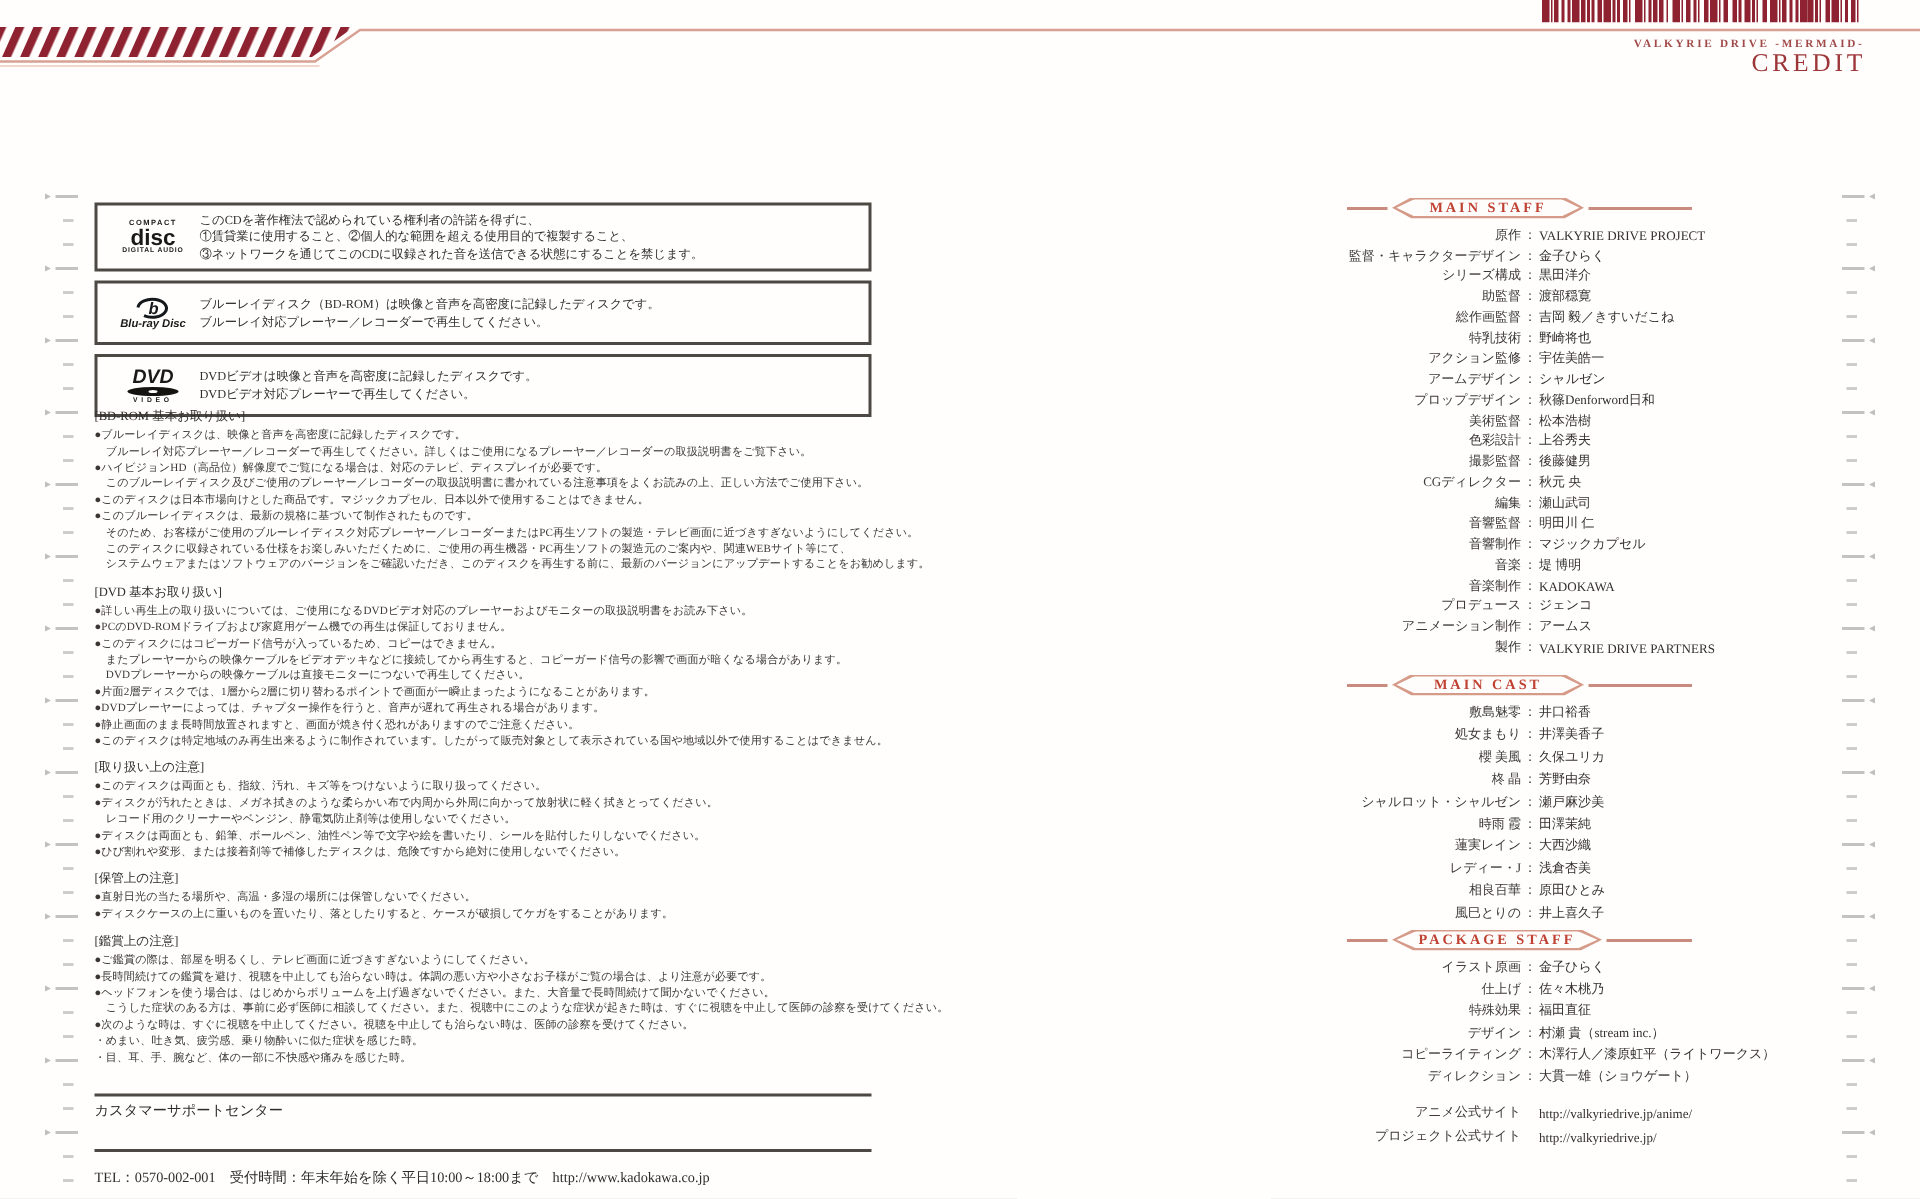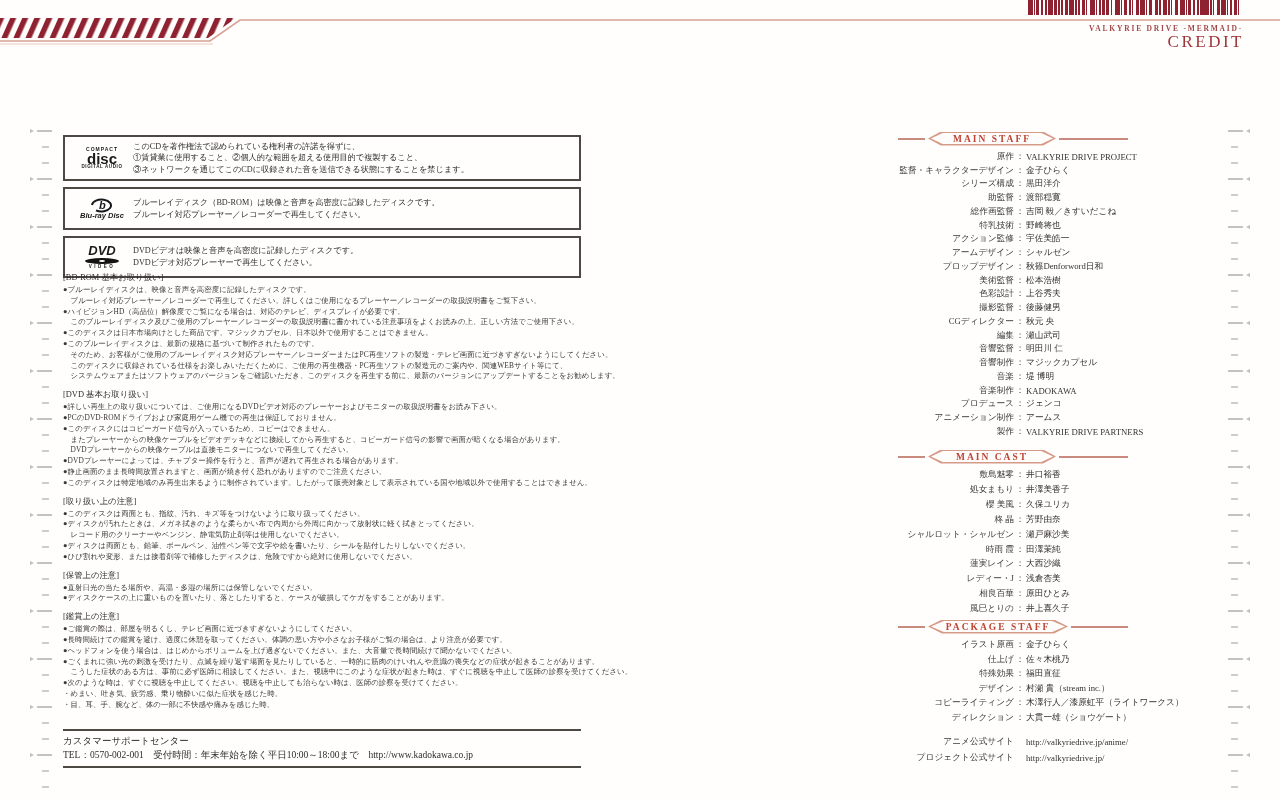--- a/index.html
+++ b/index.html
@@ -50,21 +50,21 @@
   #notes{position:absolute;left:63px;top:272px;width:520px;}
   .note-sec{margin-bottom:7px;}
   .note-title{font-size:8.4px;line-height:12px;color:#2f2d2a;margin-bottom:1px;white-space:nowrap;}
   .note-lines .ln{font-size:7.4px;line-height:10.8px;letter-spacing:0.1px;color:#3a3733;white-space:nowrap;}
 
   
   .rule{position:absolute;left:63px;width:518px;background:#4c4844;}
   #rule-top{top:729px;height:2px;} #rule-bottom{top:766px;height:1.5px;}
   #support{position:absolute;left:63px;top:734px;width:518px;}
   #support-name{font-size:9.5px;line-height:14px;color:#2e2c29;}
-  #support-line{font-size:9.5px;line-height:14px;color:#2e2c29;white-space:nowrap;}
+  #support-line{font-size:9.5px;line-height:14px;color:#2e2c29;white-space:nowrap;margin-top:31px;}
 
   
   .credit-block{position:absolute;left:872px;width:230px;margin-left:26px;}
   #main-staff{top:131px;} #main-cast{top:449px;} #package-staff{top:619px;} #site-links{top:734px;}
   .sec-head{display:flex;align-items:center;height:15px;margin-bottom:4px;}
   .sec-line{height:2px;background:#c98b7d;}
   .sec-line.l{width:27px;} .sec-line.r{flex:1;}
   .badge{position:relative;width:128px;height:14px;margin:0 3px;background:#d69a88;
          clip-path:polygon(0 50%,10% 0,90% 0,100% 50%,90% 100%,10% 100%);flex:none;}
   .badge.wide{width:140px;}
@@ -326,20 +326,21 @@
         </div>
     </div>
     <div class="note-sec">
       <div class="note-title">[DVD 基本お取り扱い]</div>
       <div class="note-lines">
           <div class="ln">●詳しい再生上の取り扱いについては、ご使用になるDVDビデオ対応のプレーヤーおよびモニターの取扱説明書をお読み下さい。</div>
           <div class="ln">●PCのDVD-ROMドライブおよび家庭用ゲーム機での再生は保証しておりません。</div>
           <div class="ln">●このディスクにはコピーガード信号が入っているため、コピーはできません。</div>
           <div class="ln">　またプレーヤーからの映像ケーブルをビデオデッキなどに接続してから再生すると、コピーガード信号の影響で画面が暗くなる場合があります。</div>
           <div class="ln">　DVDプレーヤーからの映像ケーブルは直接モニターにつないで再生してください。</div>
+          <div class="ln">●片面2層ディスクでは、1層から2層に切り替わるポイントで画面が一瞬止まったようになることがあります。</div>
           <div class="ln">●DVDプレーヤーによっては、チャプター操作を行うと、音声が遅れて再生される場合があります。</div>
           <div class="ln">●静止画面のまま長時間放置されますと、画面が焼き付く恐れがありますのでご注意ください。</div>
           <div class="ln">●このディスクは特定地域のみ再生出来るように制作されています。したがって販売対象として表示されている国や地域以外で使用することはできません。</div>
         </div>
     </div>
     <div class="note-sec">
       <div class="note-title">[取り扱い上の注意]</div>
       <div class="note-lines">
           <div class="ln">●このディスクは両面とも、指紋、汚れ、キズ等をつけないように取り扱ってください。</div>
           <div class="ln">●ディスクが汚れたときは、メガネ拭きのような柔らかい布で内周から外周に向かって放射状に軽く拭きとってください。</div>
@@ -352,23 +353,22 @@
       <div class="note-title">[保管上の注意]</div>
       <div class="note-lines">
           <div class="ln">●直射日光の当たる場所や、高温・多湿の場所には保管しないでください。</div>
           <div class="ln">●ディスクケースの上に重いものを置いたり、落としたりすると、ケースが破損してケガをすることがあります。</div>
         </div>
     </div>
     <div class="note-sec">
       <div class="note-title">[鑑賞上の注意]</div>
       <div class="note-lines">
           <div class="ln">●ご鑑賞の際は、部屋を明るくし、テレビ画面に近づきすぎないようにしてください。</div>
-          <div class="ln">●長時間続けての鑑賞を避け、適度に休憩を取ってください。体調の悪い方や小さなお子様がご覧の場合は、より注意が必要です。</div>
+          <div class="ln">●長時間続けての鑑賞を避け、視聴を中止しても治らない時は。体調の悪い方や小さなお子様がご覧の場合は、より注意が必要です。</div>
           <div class="ln">●ヘッドフォンを使う場合は、はじめからボリュームを上げ過ぎないでください。また、大音量で長時間続けて聞かないでください。</div>
-          <div class="ln">●ごくまれに強い光の刺激を受けたり、点滅を繰り返す場面を見たりしていると、一時的に筋肉のけいれんや意識の喪失などの症状が起きることがあります。</div>
           <div class="ln">　こうした症状のある方は、事前に必ず医師に相談してください。また、視聴中にこのような症状が起きた時は、すぐに視聴を中止して医師の診察を受けてください。</div>
           <div class="ln">●次のような時は、すぐに視聴を中止してください。視聴を中止しても治らない時は、医師の診察を受けてください。</div>
           <div class="ln">・めまい、吐き気、疲労感、乗り物酔いに似た症状を感じた時。</div>
           <div class="ln">・目、耳、手、腕など、体の一部に不快感や痛みを感じた時。</div>
         </div>
     </div>
   </div>
 
   <div class="rule" id="rule-top"></div>
   <div id="support">

